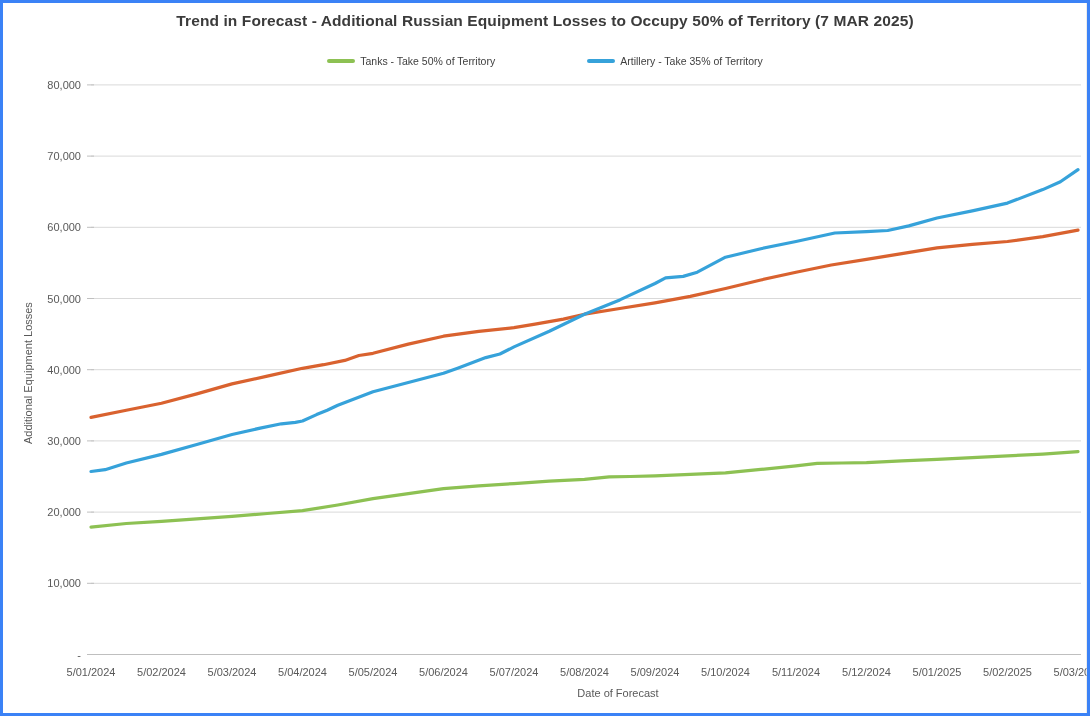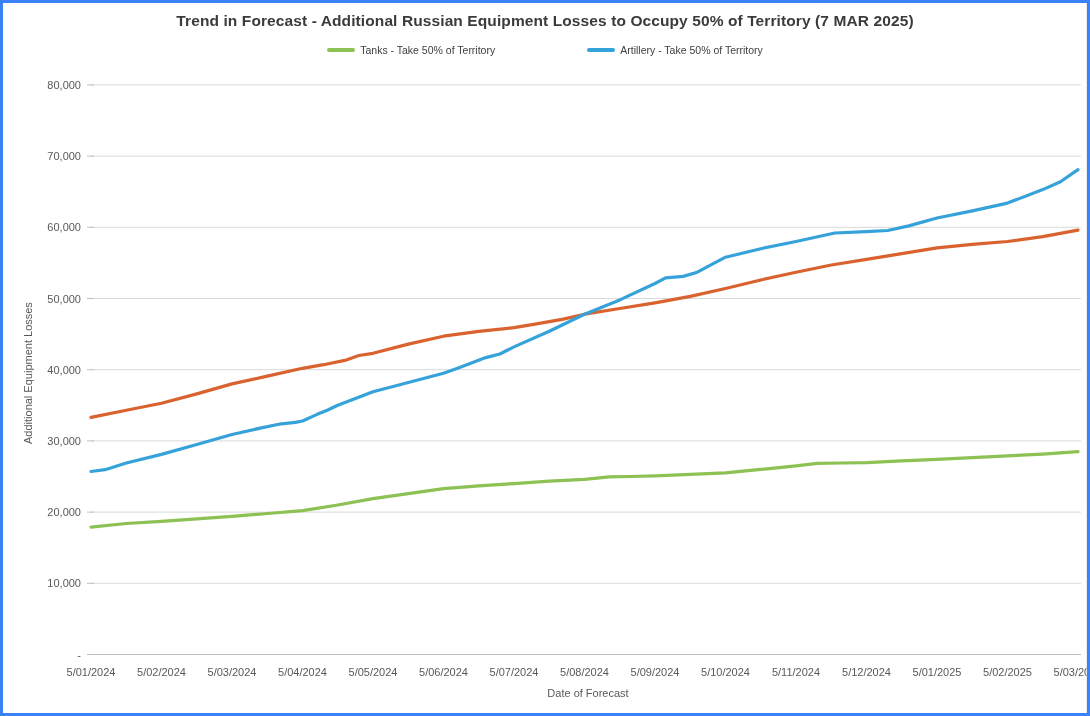--- a/index.html
+++ b/index.html
@@ -14,21 +14,21 @@
   }
   .chart-title{
     margin-top:9px;
     text-align:center;
     font-size:15.5px;
     font-weight:600;
     color:#3b3b3b;
     letter-spacing:.1px;
   }
   .chart-legend{
-    margin-top:14px;
+    margin-top:25px;
     display:flex;
     justify-content:center;
     align-items:center;
     gap:92px;
   }
   .legend-item{
     display:flex;
     align-items:center;
     gap:5px;
     font-size:10.5px;
@@ -52,21 +52,21 @@
     align-items:center;
     justify-content:center;
     writing-mode:vertical-rl;
     transform:rotate(180deg);
     font-size:11px;
     color:#595959;
     white-space:nowrap;
   }
   .x-axis-title{
     position:absolute;
-    left:585px;
+    left:615px;
     top:684px;
     transform:translateX(-50%);
     font-size:11px;
     color:#595959;
     white-space:nowrap;
   }
 </style>
 </head>
 <body>
 
@@ -74,21 +74,21 @@
 
   <div class="chart-title">Trend in Forecast - Additional Russian Equipment Losses to Occupy 50% of Territory (7 MAR 2025)</div>
 
   <div class="chart-legend">
     <div class="legend-item">
       <span class="legend-swatch" style="background: rgb(141, 193, 83);"></span>
       <span>Tanks - Take 50% of Territory</span>
     </div>
     <div class="legend-item">
       <span class="legend-swatch" style="background: rgb(54, 162, 218);"></span>
-      <span>Artillery - Take 50% of Territory</span>
+      <span>Artillery - Take 35% of Territory</span>
     </div>
   </div>
 
   <svg class="plot-svg" width="1086" height="716">
       <line x1="88" x2="1078" y1="651.5" y2="651.5" stroke="#bfbfbf" stroke-width="1"></line>
       <line x1="84" x2="91" y1="651.5" y2="651.5" stroke="#bfbfbf" stroke-width="1"></line>
       <text x="78" y="655.5" text-anchor="end" font-size="11px" fill="#595959">-</text>
       <line x1="88" x2="1078" y1="580.3" y2="580.3" stroke="#d9d9d9" stroke-width="1"></line>
       <line x1="84" x2="91" y1="580.3" y2="580.3" stroke="#bfbfbf" stroke-width="1"></line>
       <text x="78" y="584.3" text-anchor="end" font-size="11px" fill="#595959">10,000</text>

